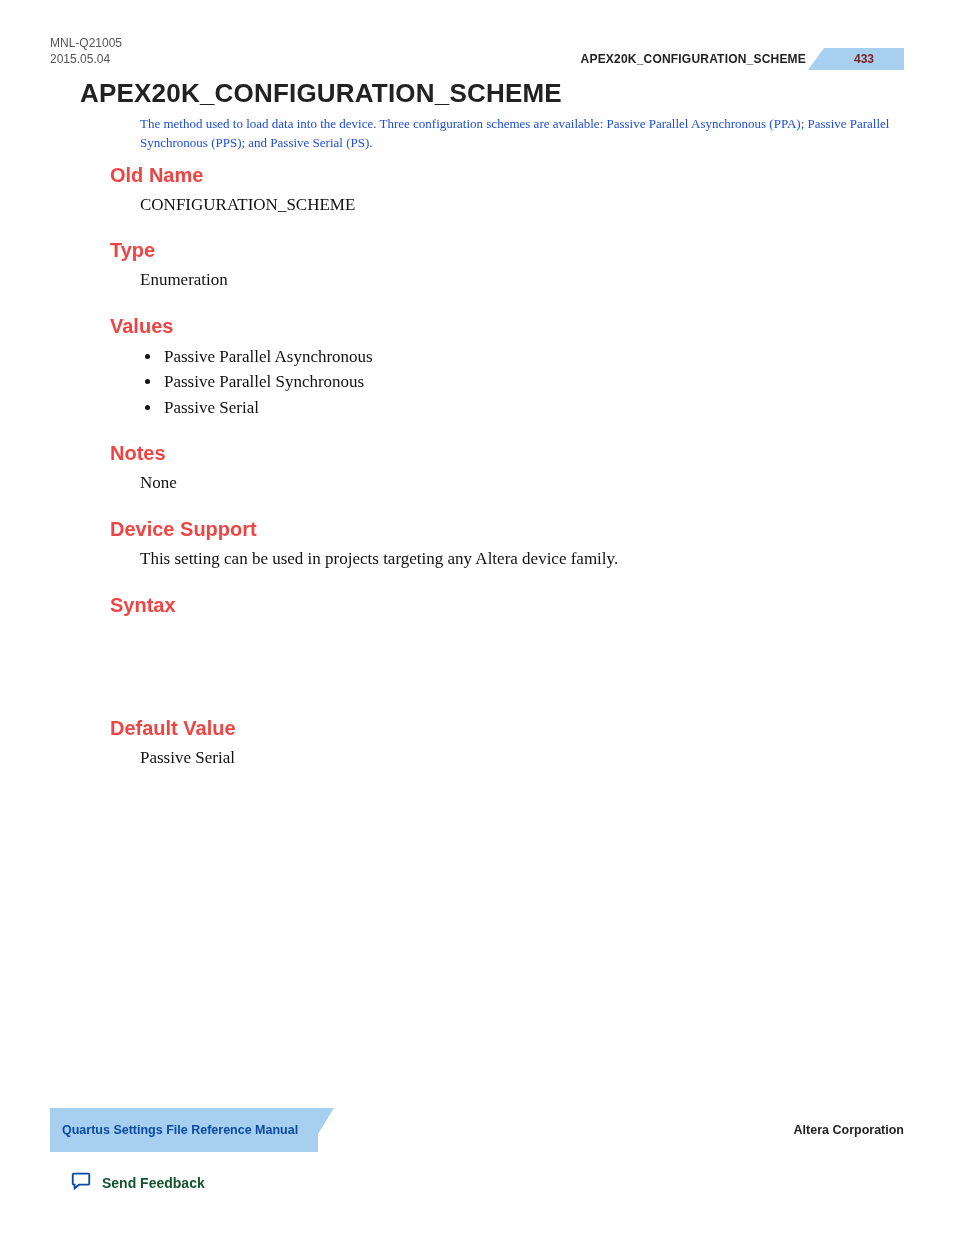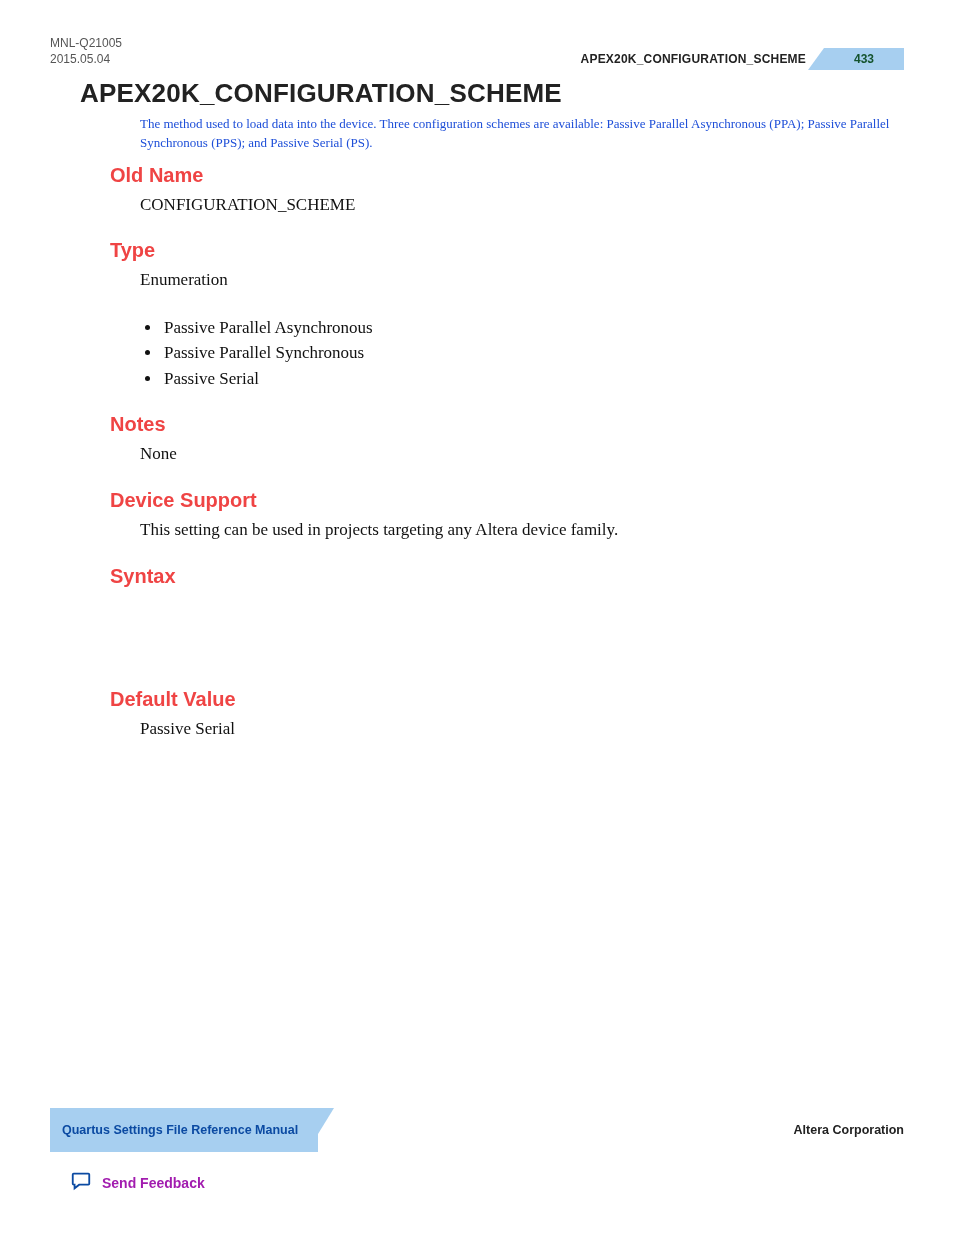--- a/index.html
+++ b/index.html
@@ -7,42 +7,42 @@
   .page { position: relative; width: 954px; height: 1235px; }
 
   
   .hdr { position: absolute; top: 36px; left: 50px; right: 50px; height: 30px; }
   .hdr .left { position: absolute; left: 0; top: 0; font-family: "Myriad Pro", "Segoe UI", Arial, sans-serif; font-size: 12px; color: #555; line-height: 1.3; }
   .hdr .right { position: absolute; right: 0; top: 12px; display: flex; align-items: center; }
   .hdr .right .title { font-family: "Myriad Pro", "Segoe UI", Arial, sans-serif; font-weight: 700; font-size: 12px; color: #222; padding-right: 18px; letter-spacing: .2px; }
   .hdr .right .pgnum-wrap { position: relative; width: 80px; height: 22px; }
   .hdr .right .pgnum-wrap .tab { position: absolute; inset: 0; background: #a7cff0; }
   .hdr .right .pgnum-wrap .wedge { position: absolute; left: -16px; top: 0; width: 0; height: 0; border-top: 22px solid transparent; border-right: 16px solid #a7cff0; }
-  .hdr .right .pgnum { position: absolute; inset: 0; display: flex; align-items: center; justify-content: center; font-family: "Myriad Pro", "Segoe UI", Arial, sans-serif; font-weight: 700; font-size: 12px; color: #14532d; }
+  .hdr .right .pgnum { position: absolute; inset: 0; display: flex; align-items: center; justify-content: center; font-family: "Myriad Pro", "Segoe UI", Arial, sans-serif; font-weight: 700; font-size: 12px; color: #7f1d1d; }
 
   
   .content { position: absolute; left: 80px; right: 60px; top: 78px; }
   h1.main { font-family: "Myriad Pro", "Segoe UI", Arial, sans-serif; font-weight: 700; font-size: 26px; color: #222; letter-spacing: .2px; margin-bottom: 6px; }
   .intro { font-size: 13px; line-height: 1.45; color: #1d4ed8; margin-left: 60px; margin-bottom: 11px; }
   .section { margin-left: 30px; margin-bottom: 22px; }
   .section h2 { font-family: "Myriad Pro", "Segoe UI", Arial, sans-serif; font-weight: 700; font-size: 20px; color: #ef4444; margin-bottom: 6px; }
   .section .body { font-size: 17px; line-height: 1.45; margin-left: 30px; }
   .section ul { margin-left: 52px; font-size: 17px; line-height: 1.5; list-style: disc; }
   .section ul li { padding-left: 2px; }
 
   
   .footer-band { position: absolute; left: 50px; right: 50px; bottom: 92px; height: 26px; }
   .footer-band .bar { position: absolute; inset: 0; display: flex; align-items: center; }
   .footer-band .left-tab { position: relative; height: 44px; background: #a7cff0; padding: 0 20px 0 12px; display: flex; align-items: center; }
   .footer-band .left-tab .slash { position: absolute; right: -16px; top: 0; width: 0; height: 0; border-bottom: 26px solid transparent; border-left: 16px solid #a7cff0; }
   .footer-band .left-tab .txt { font-family: "Myriad Pro", "Segoe UI", Arial, sans-serif; font-weight: 700; font-size: 12.5px; color: #0b4aa2; }
   .footer-band .right { position: absolute; right: 0; top: 0; height: 26px; display: flex; align-items: center; font-family: "Myriad Pro", "Segoe UI", Arial, sans-serif; font-weight: 700; font-size: 12.5px; color: #222; }
 
   
-  .feedback { position: absolute; left: 70px; bottom: 40px; display: flex; align-items: center; gap: 10px; font-family: "Myriad Pro", "Segoe UI", Arial, sans-serif; font-weight: 700; font-size: 14px; color: #a21caf; }
+  .feedback { position: absolute; left: 70px; bottom: 40px; display: flex; align-items: center; gap: 10px; font-family: "Myriad Pro", "Segoe UI", Arial, sans-serif; font-weight: 700; font-size: 14px; color: #14532d; }
   .feedback svg { width: 22px; height: 22px; stroke: #0b4aa2; fill: none; stroke-width: 2; }
 </style>
 </head>
 <body>
 
 <div class="page">
 
   <div class="hdr">
     <div class="left">
       <div>MNL-Q21005</div>
@@ -66,20 +66,21 @@
       <h2>Old Name</h2>
       <div class="body">CONFIGURATION_SCHEME</div>
     </div>
 
     <div class="section">
       <h2>Type</h2>
       <div class="body">Enumeration</div>
     </div>
 
     <div class="section">
+      <h2>Values</h2>
       <ul>
         <li>Passive Parallel Asynchronous</li>
         <li>Passive Parallel Synchronous</li>
         <li>Passive Serial</li>
       </ul>
     </div>
 
     <div class="section">
       <h2>Notes</h2>
       <div class="body">None</div>

